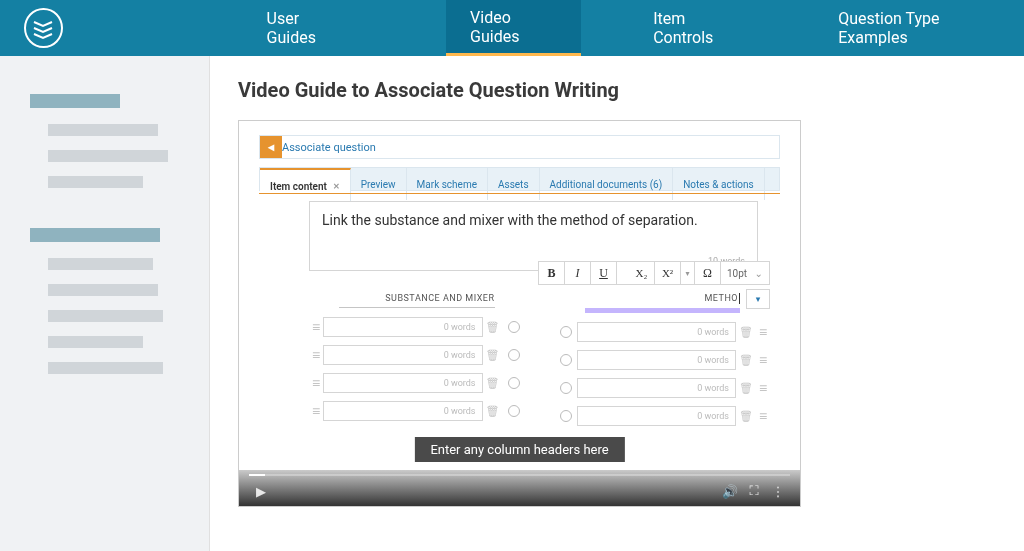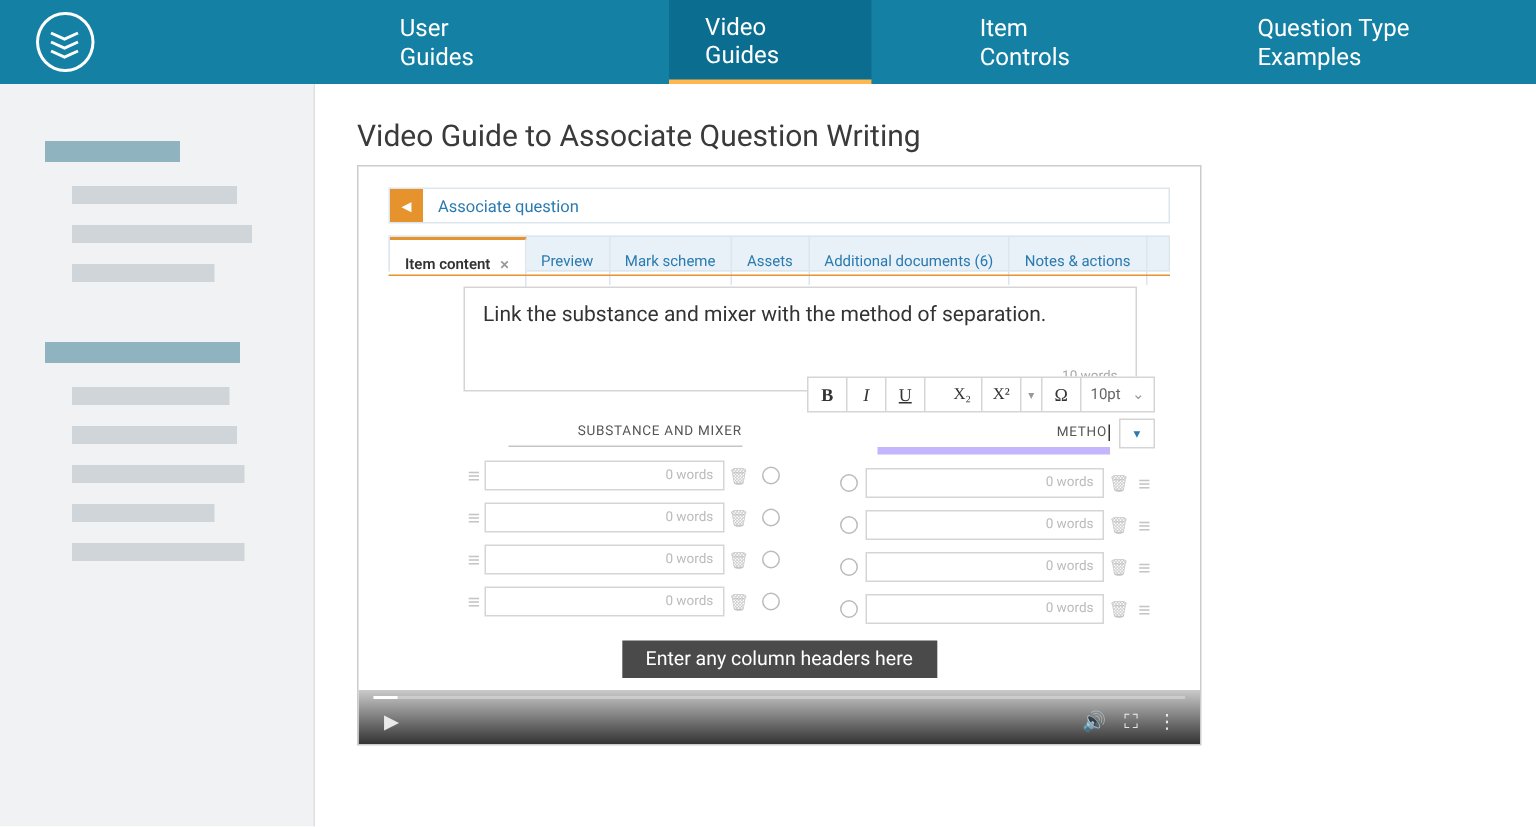--- a/index.html
+++ b/index.html
@@ -16,28 +16,28 @@
   .sidebar { width: 210px; background: #f0f2f4; padding: 24px 0; border-right: 1px solid #e0e0e0; }
   .side-head { width: 90px; height: 14px; background: #8fb3bf; margin: 14px 30px 16px; }
   .side-head.wide { width: 130px; }
   .side-item { width: 110px; height: 12px; background: #d0d5d9; margin: 14px 48px; }
   .side-item.w2 { width: 120px; }
   .side-item.w3 { width: 95px; }
   .side-item.w4 { width: 105px; }
   .side-item.w5 { width: 115px; }
   
   .main { flex: 1; padding: 22px 28px; overflow: hidden; }
-  .page-title { font-size: 20px; font-weight: 400; color: #3a3a3a; margin-bottom: 8px; }
+  .page-title { font-size: 20px; font-weight: 700; color: #3a3a3a; margin-bottom: 18px; }
   
   .video { width: 563px; height: 387px; border: 1px solid #ccc; position: relative; background: #fff; overflow: hidden; }
   .vc { position: absolute; inset: 0; }
   
   .crumb { position:absolute; top:14px; left:20px; right:20px; height:24px; border:1px solid #dbe6ee; display:flex; align-items:center; }
   .crumb-back { width:22px; height:100%; background:#e6932e; display:flex; align-items:center; justify-content:center; color:#fff; font-size:11px; }
-  .crumb-text { color:#2a7ab0; font-size:11px; padding-left:10px; }
+  .crumb-text { color:#2a7ab0; font-size:11px; }
   
   .tabs { position:absolute; top:46px; left:20px; right:20px; height:24px; background:#e8f1f7; display:flex; border:1px solid #dbe6ee; }
   .tab { padding:16px 10px; font-size:10px; color:#2a7ab0; display:flex; align-items:center; border-right:1px solid #dbe6ee; }
   .tab.active { background:#fff; color:#333; font-weight:600; border-top:2px solid #e6932e; }
   .tab-close { font-size:8px; color:#999; margin-left:6px; }
   
   .divider { position:absolute; top:72px; left:20px; right:20px; height:1px; background:#e6932e; }
   
   .content-area { position:absolute; top:80px; left:30px; right:30px; bottom:42px; }
   .prompt-box { border:1px solid #d5d5d5; padding:10px 12px 4px; margin:0 12px 0 40px; }

